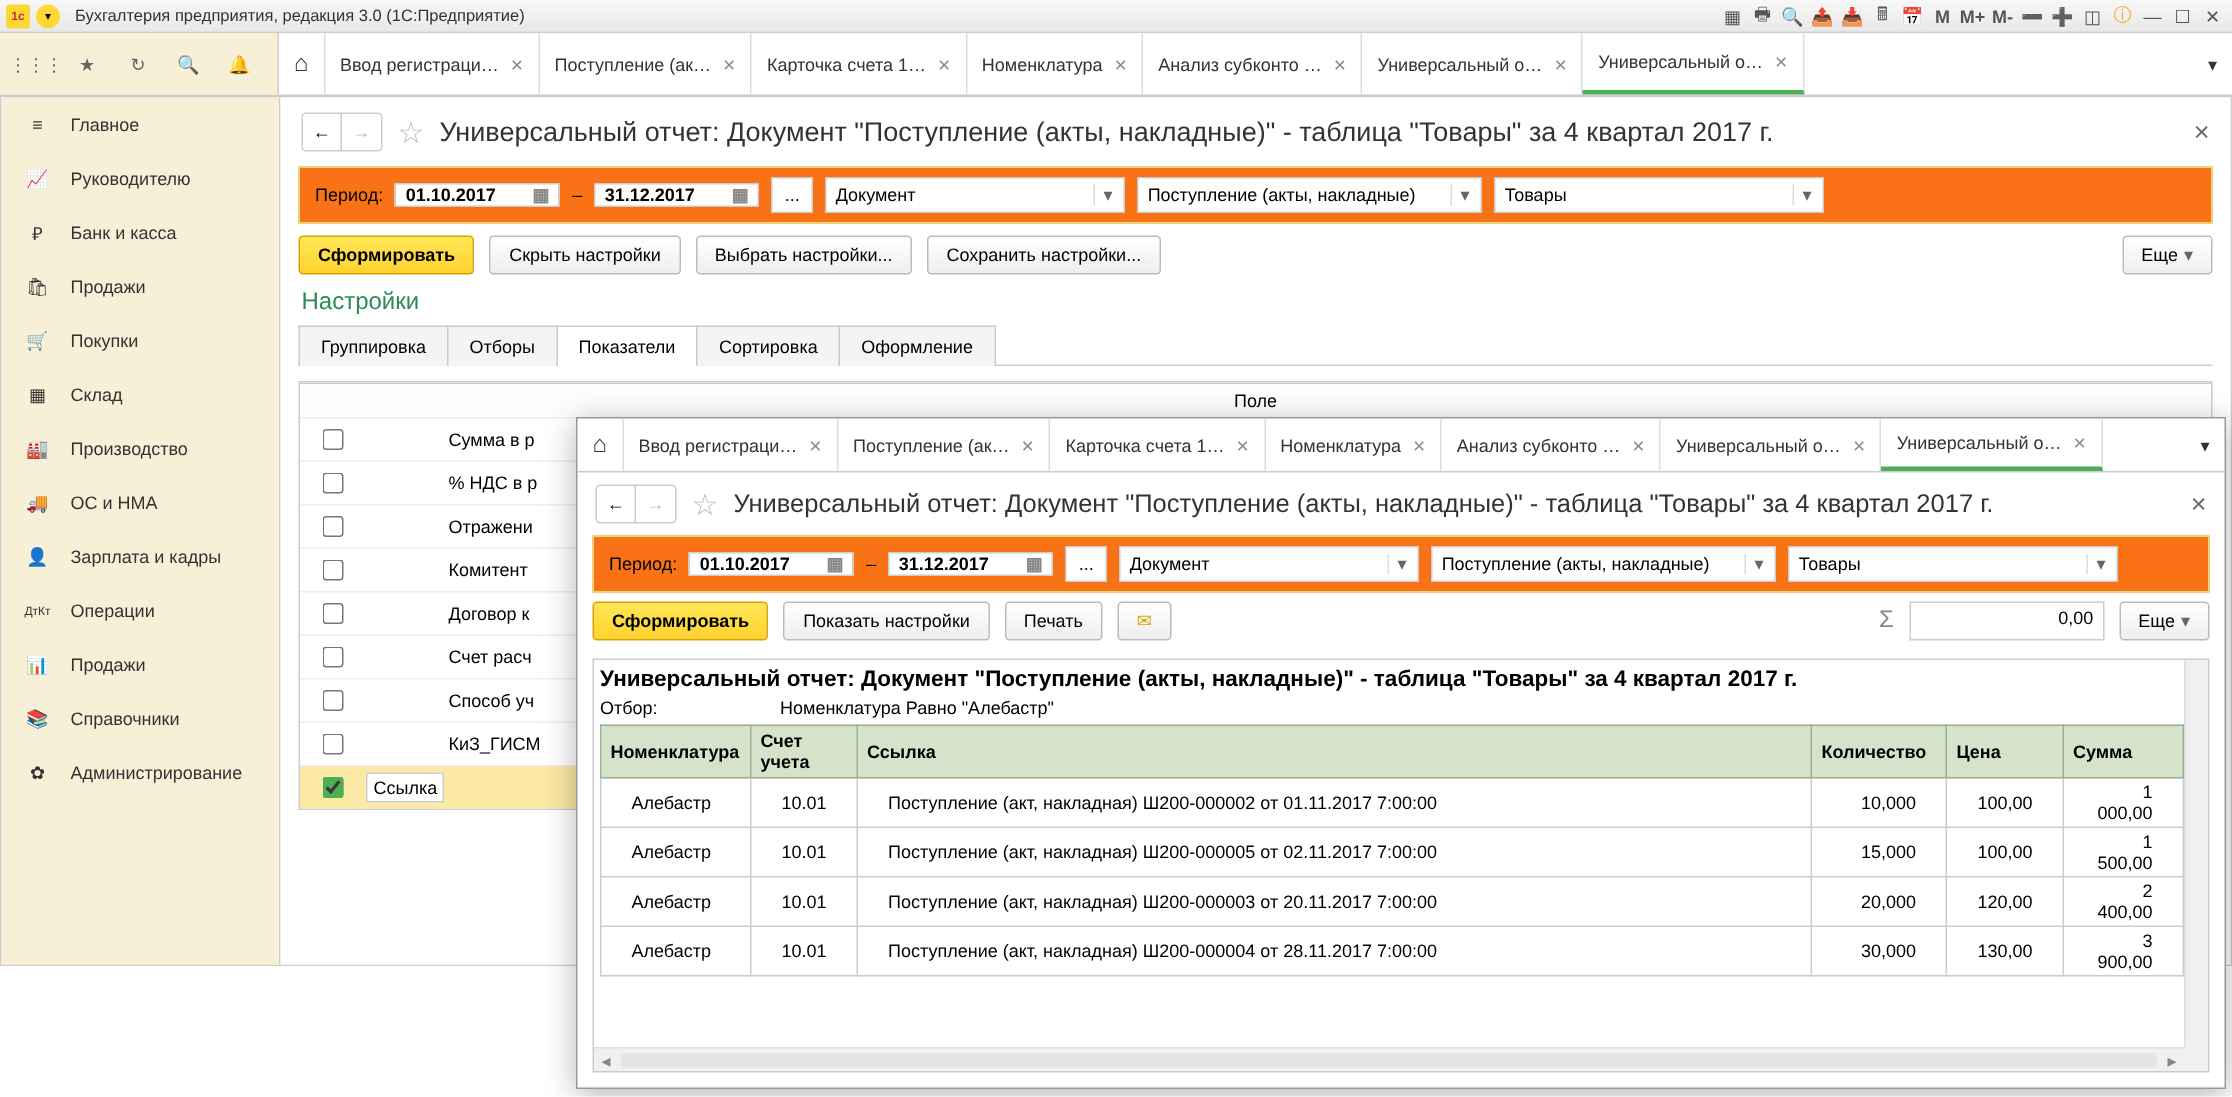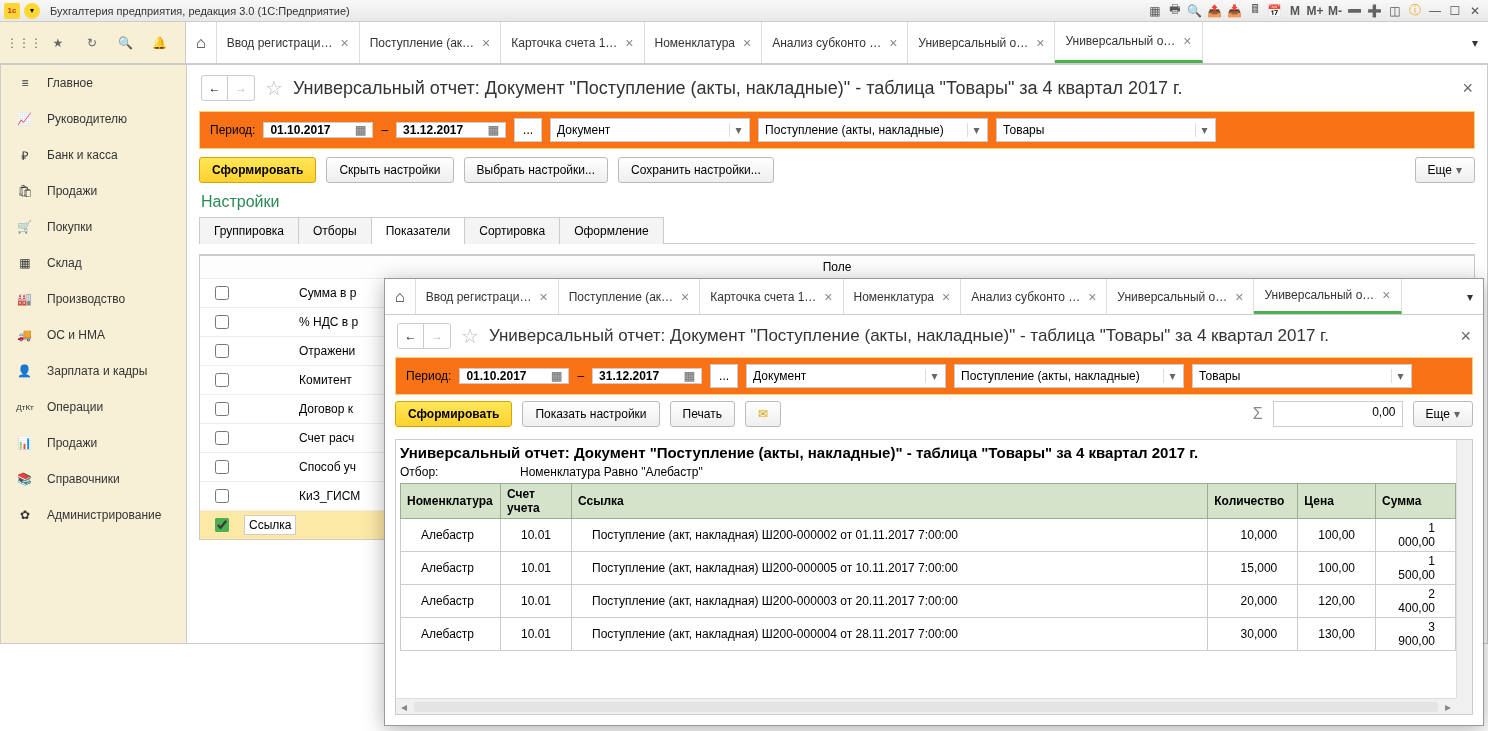--- a/index.html
+++ b/index.html
@@ -473,21 +473,21 @@
               <td>Алебастр</td>
               <td>10.01</td>
               <td>Поступление (акт, накладная) Ш200-000002 от 01.11.2017 7:00:00</td>
               <td class="num">10,000</td>
               <td class="num">100,00</td>
               <td class="num">1 000,00</td>
             </tr>
             <tr>
               <td>Алебастр</td>
               <td>10.01</td>
-              <td>Поступление (акт, накладная) Ш200-000005 от 10.11.2017 7:00:00</td>
+              <td>Поступление (акт, накладная) Ш200-000005 от 02.11.2017 7:00:00</td>
               <td class="num">15,000</td>
               <td class="num">100,00</td>
               <td class="num">1 500,00</td>
             </tr>
             <tr>
               <td>Алебастр</td>
               <td>10.01</td>
               <td>Поступление (акт, накладная) Ш200-000003 от 20.11.2017 7:00:00</td>
               <td class="num">20,000</td>
               <td class="num">120,00</td>

